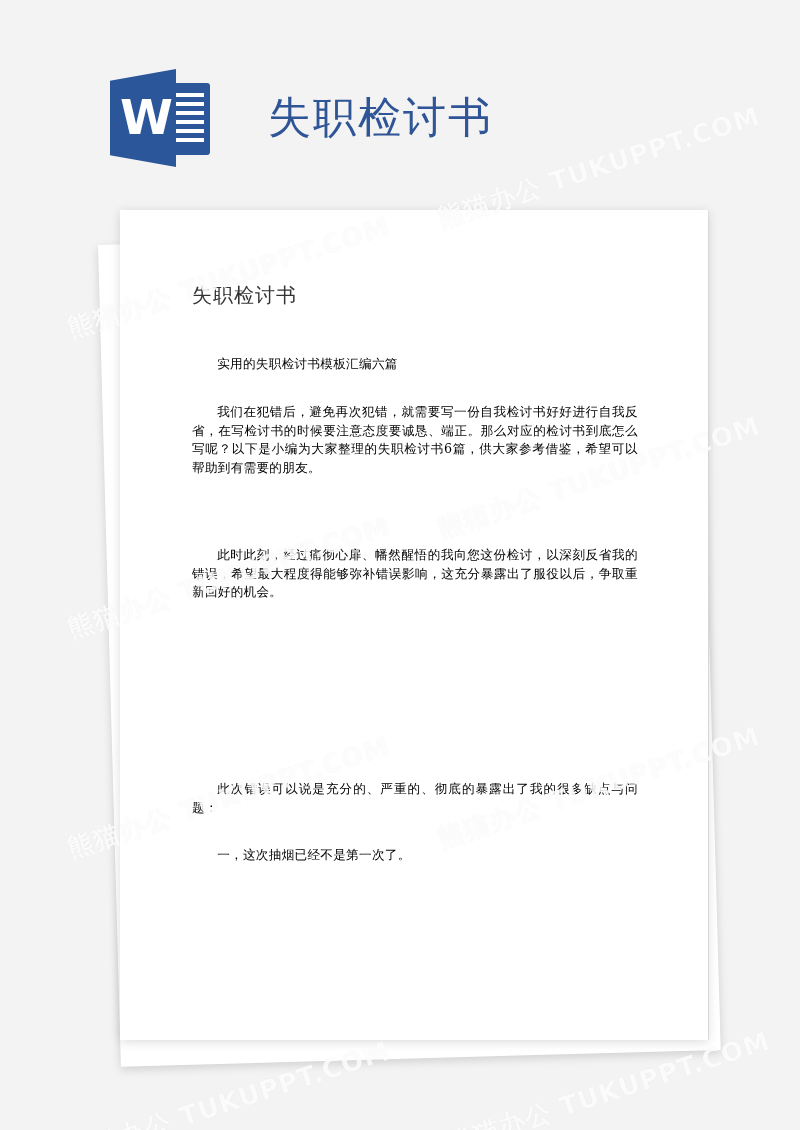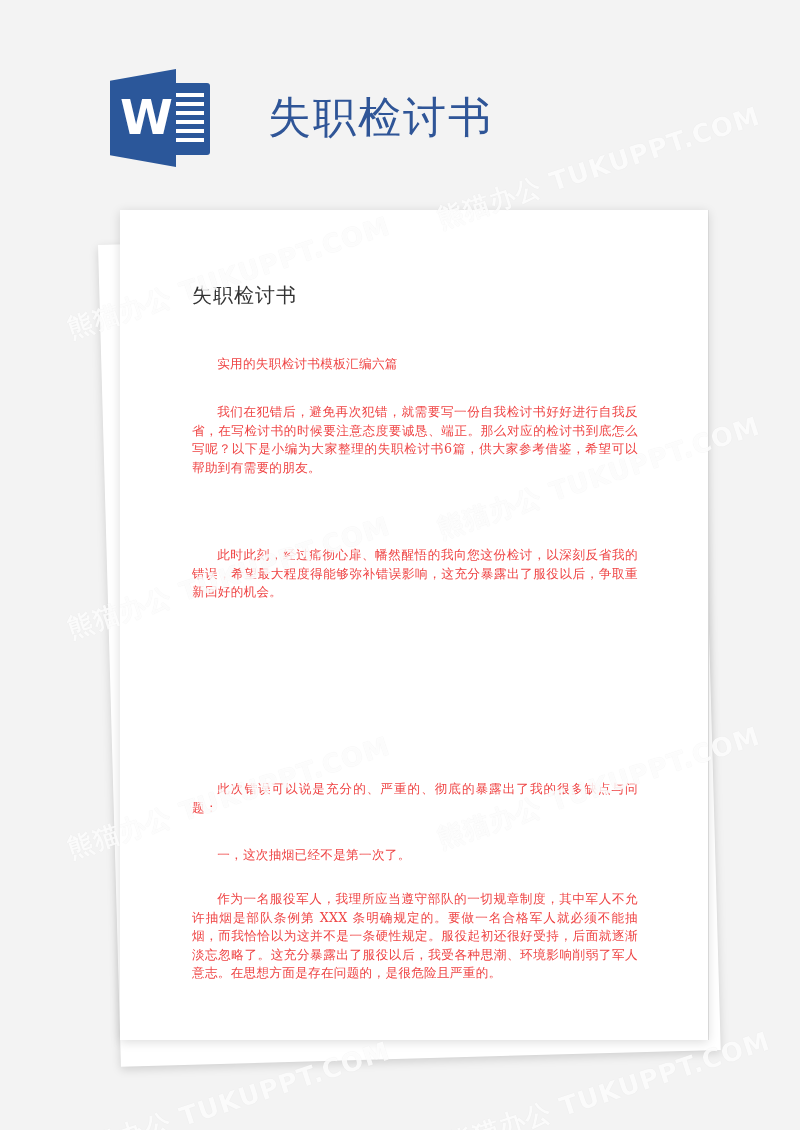--- a/index.html
+++ b/index.html
@@ -53,21 +53,21 @@
       position: absolute; left: 120px; top: 210px; width: 588px; height: 830px;
       background: #fff;
       box-shadow: 0 2px 10px rgba(0,0,0,0.14), 1px 0 0 #e6e6e6;
     }
     .doc-title {
       position: absolute; left: 72px; top: 72px;
       font-size: 20px; color: #333; letter-spacing: 1px;
     }
     .para {
       position: absolute; left: 72px; width: 446px;
-      font-size: 12.6px; line-height: 18.5px; color: #ef4444;
+      font-size: 12.6px; line-height: 18.5px; color: #000000;
       text-indent: 2em; text-align: justify;
       letter-spacing: 0.3px;
     }
   </style>
 </head>
 <body>
 
 <div class="header">
   <div class="word-icon">
     <div class="doc">
@@ -87,21 +87,20 @@
 
 <div class="back-sheet"></div>
 
 <div class="page">
   <div class="doc-title">失职检讨书</div>
   <div class="para" style="top:145px">实用的失职检讨书模板汇编六篇</div>
   <div class="para" style="top:193px">我们在犯错后，避免再次犯错，就需要写一份自我检讨书好好进行自我反省，在写检讨书的时候要注意态度要诚恳、端正。那么对应的检讨书到底怎么写呢？以下是小编为大家整理的失职检讨书6篇，供大家参考借鉴，希望可以帮助到有需要的朋友。</div>
   <div class="para" style="top:336px">此时此刻，经过痛彻心扉、幡然醒悟的我向您这份检讨，以深刻反省我的错误，希望最大程度得能够弥补错误影响，这充分暴露出了服役以后，争取重新回好的机会。</div>
   <div class="para" style="top:570px">此次错误可以说是充分的、严重的、彻底的暴露出了我的很多缺点与问题：</div>
   <div class="para" style="top:636px">一，这次抽烟已经不是第一次了。</div>
-  <div class="para" style="top:680px">作为一名服役军人，我理所应当遵守部队的一切规章制度，其中军人不允许抽烟是部队条例第 XXX 条明确规定的。要做一名合格军人就必须不能抽烟，而我恰恰以为这并不是一条硬性规定。服役起初还很好受持，后面就逐渐淡忘忽略了。这充分暴露出了服役以后，我受各种思潮、环境影响削弱了军人意志。在思想方面是存在问题的，是很危险且严重的。</div>
 </div>
 
 <div class="watermark" style="left:430px; top:150px;">熊猫办公 TUKUPPT.COM</div>
 <div class="watermark" style="left:60px; top:260px;">熊猫办公 TUKUPPT.COM</div>
 <div class="watermark" style="left:430px; top:460px;">熊猫办公 TUKUPPT.COM</div>
 <div class="watermark" style="left:60px; top:560px;">熊猫办公 TUKUPPT.COM</div>
 <div class="watermark" style="left:430px; top:770px;">熊猫办公 TUKUPPT.COM</div>
 <div class="watermark" style="left:60px; top:780px;">熊猫办公 TUKUPPT.COM</div>
 <div class="watermark" style="left:440px; top:1075px;">熊猫办公 TUKUPPT.COM</div>
 <div class="watermark" style="left:60px; top:1085px;">熊猫办公 TUKUPPT.COM</div>

